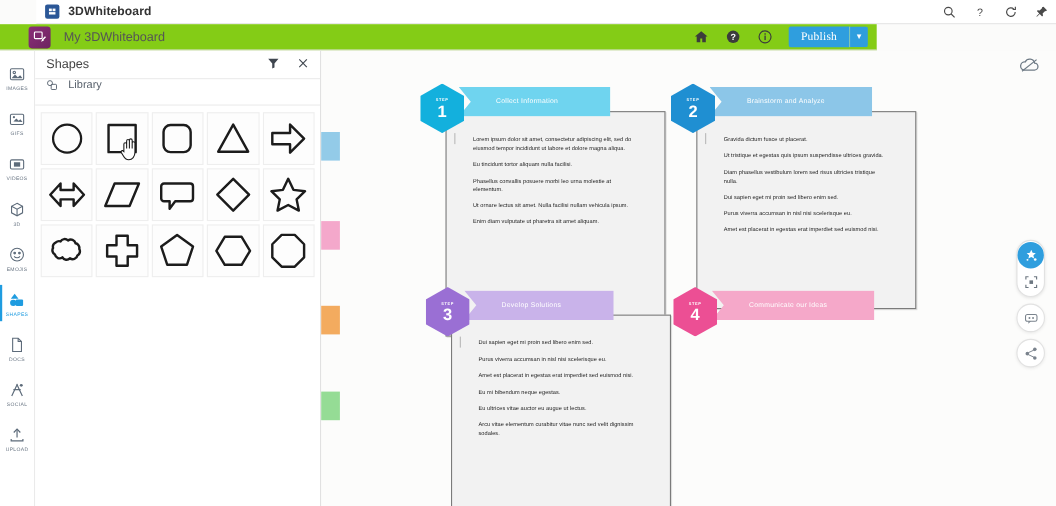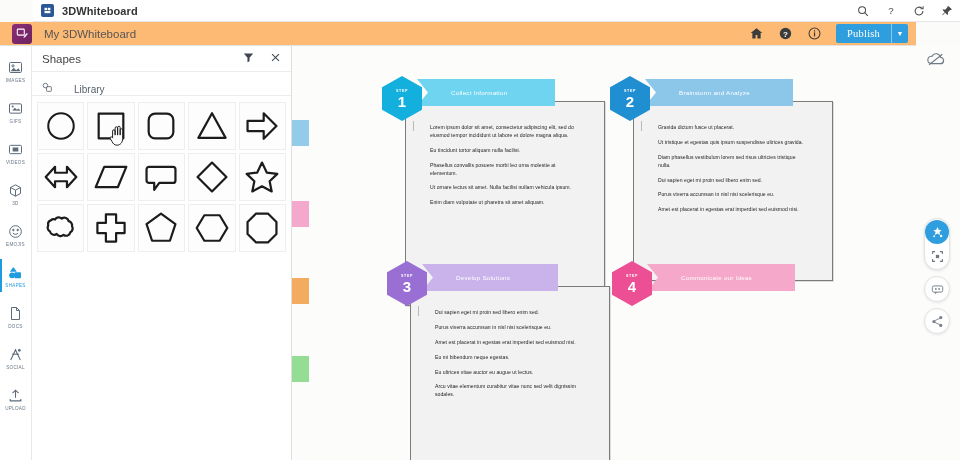--- a/index.html
+++ b/index.html
@@ -23,23 +23,23 @@
     display: flex; align-items: center; justify-content: center;
     color: #fff; font-size: 8px; line-height: 1;
   }
   .tb-title { margin-left: 8px; font-size: 11px; color: #333; font-weight: bold; letter-spacing: .1px;}
   .tb-right { margin-left: auto; display: flex; align-items: center; gap: 15px; padding-right: 4px; }
   .tb-ico { width: 13px; height: 13px; color: #4a4a4a; display:flex; align-items:center; justify-content:center; }
   .tb-ico svg { display:block; }
 
   
   .docbar {
-    position: absolute; top: 22px; left: 0; width: 916px; height: 24px;
-    background: #fdba74; border-bottom: 1px solid #e3e3e3;
-    display: flex; align-items: center; padding-left: 12px;
+    position: absolute; top: 22px; left: 0; width: 797px; height: 24px;
+    background: #84cc16; border-bottom: 1px solid #e3e3e3;
+    display: flex; align-items: center; padding-left: 26px;
   }
   .doc-appicon {
     width: 20px; height: 20px; border-radius: 3px;
     background: linear-gradient(135deg,#8b2f78,#6d2260);
     display:flex; align-items:center; justify-content:center;
     color:#fff;
   }
   .doc-name { margin-left: 12px; font-size: 11.5px; color: #555; }
   .doc-right { margin-left:auto; display:flex; align-items:center; gap:14px; padding-right:8px;}
   .doc-ico { width:15px; height:15px; color:#3c3c3c; display:flex; align-items:center; justify-content:center;}
@@ -79,21 +79,21 @@
     position: absolute; top: 46px; left: 32px; width: 260px; height: 414px;
     background: #ffffff; border-right: 1px solid #dedede;
   }
   .panel-head {
     height: 26px; display: flex; align-items: center; padding: 0 10px;
     border-bottom: 1px solid #ececec;
   }
   .panel-title { font-size: 11.5px; color: #444; }
   .panel-head-icons { margin-left:auto; display:flex; gap:16px; align-items:center; color:#5b6370;}
   .panel-lib {
-    height: 24px; display:flex; align-items:flex-end; padding: 0 10px; gap: 21px;
+    height: 24px; display:flex; align-items:flex-start; padding: 0 10px; gap: 9px;
     border-bottom: 1px solid #ececec; color:#55616e;
   }
   .panel-lib-txt { font-size: 10px; color:#58616c;}
   .shapes-grid {
     display: grid; grid-template-columns: repeat(5, 1fr);
     gap: 3px; padding: 6px 5px;
   }
   .shape-cell {
     height: 48px; background: #fdfdfd; border: 1px solid #eeeeee;
     display: flex; align-items: center; justify-content: center; position: relative;

